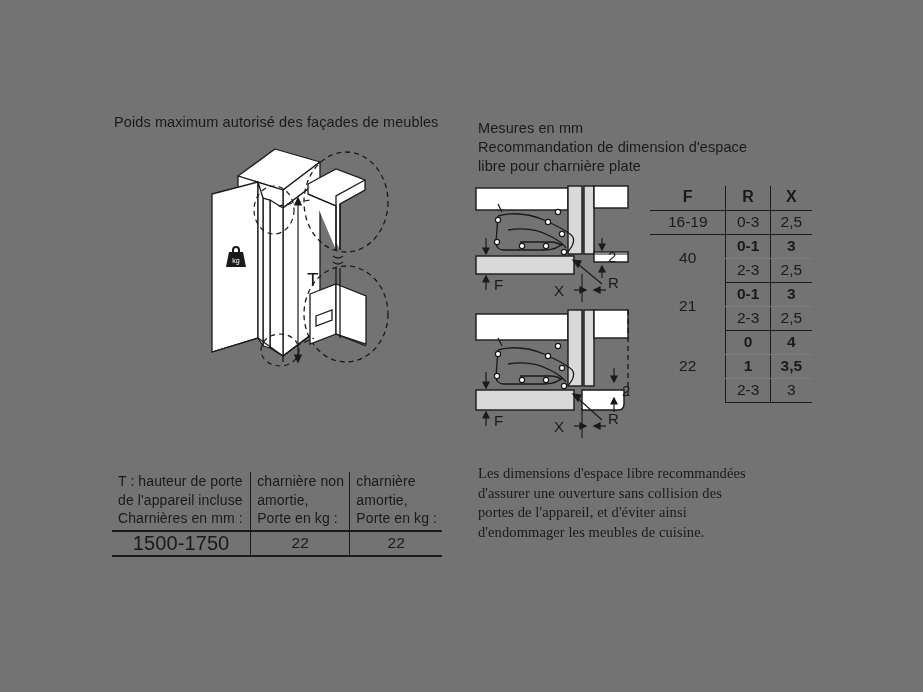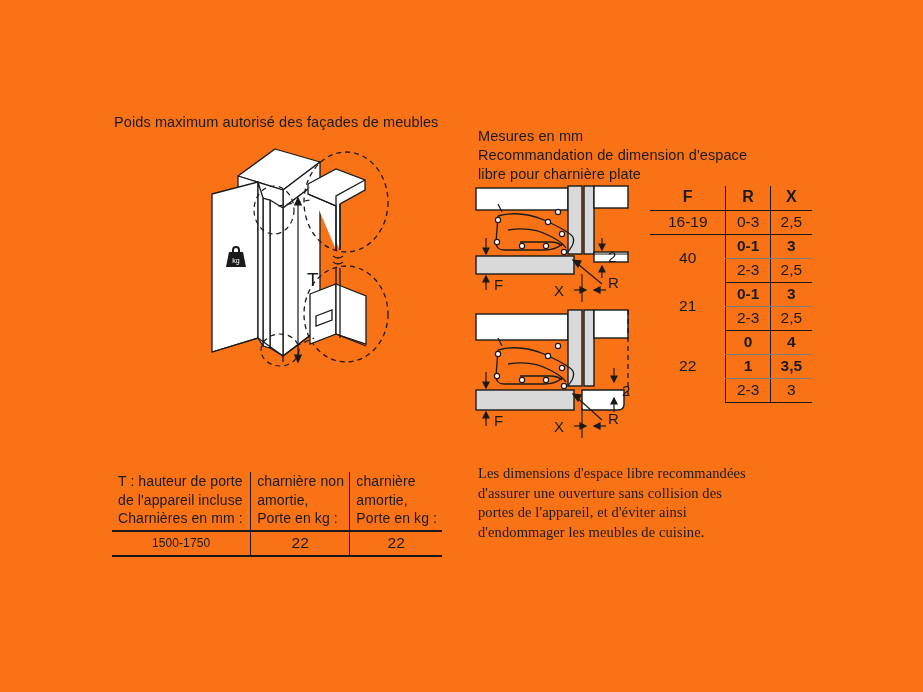--- a/index.html
+++ b/index.html
@@ -11,34 +11,34 @@
     width: 923px;
     height: 692px;
     position: relative;
     font-family: "Liberation Sans", sans-serif;
     color: #1a1a1a;
     overflow: hidden;
   }
   .page {
     position: absolute;
     inset: 0;
-    background: #f97316;
+    background: #737373;
   }
 
   
   .col-left {
     position: absolute;
     left: 114px;
     top: 113px;
     width: 340px;
   }
   .col-right {
     position: absolute;
     left: 478px;
-    top: 127px;
+    top: 119px;
     width: 340px;
   }
 
   .hdr {
     font-size: 14.5px;
     line-height: 19px;
     letter-spacing: 0.1px;
     white-space: nowrap;
   }
   .para {
@@ -77,21 +77,21 @@
     vertical-align: top;
     padding: 0 0 0 6px;
     letter-spacing: 0.1px;
   }
   .tbl-left .c2, .tbl-left .c3 { border-left: 1.6px solid #1a1a1a; }
   .tbl-left .rule-top   { border-top: 2px solid #1a1a1a; }
   .tbl-left .rule-bot   { border-bottom: 2px solid #1a1a1a; }
   .tbl-left .val {
     text-align: center;
     padding: 2px 0 3px 0;
-    font-size: 12px;
+    font-size: 20px;
   }
   .tbl-left .valc { text-align: center; padding: 2px 0 3px 0; font-size: 15.5px; }
   .tbl-left .hcell { padding-bottom: 2px; }
 
   
   .fig-r1 {
     position: absolute;
     left: 474px;
     top: 186px;
     width: 172px;

